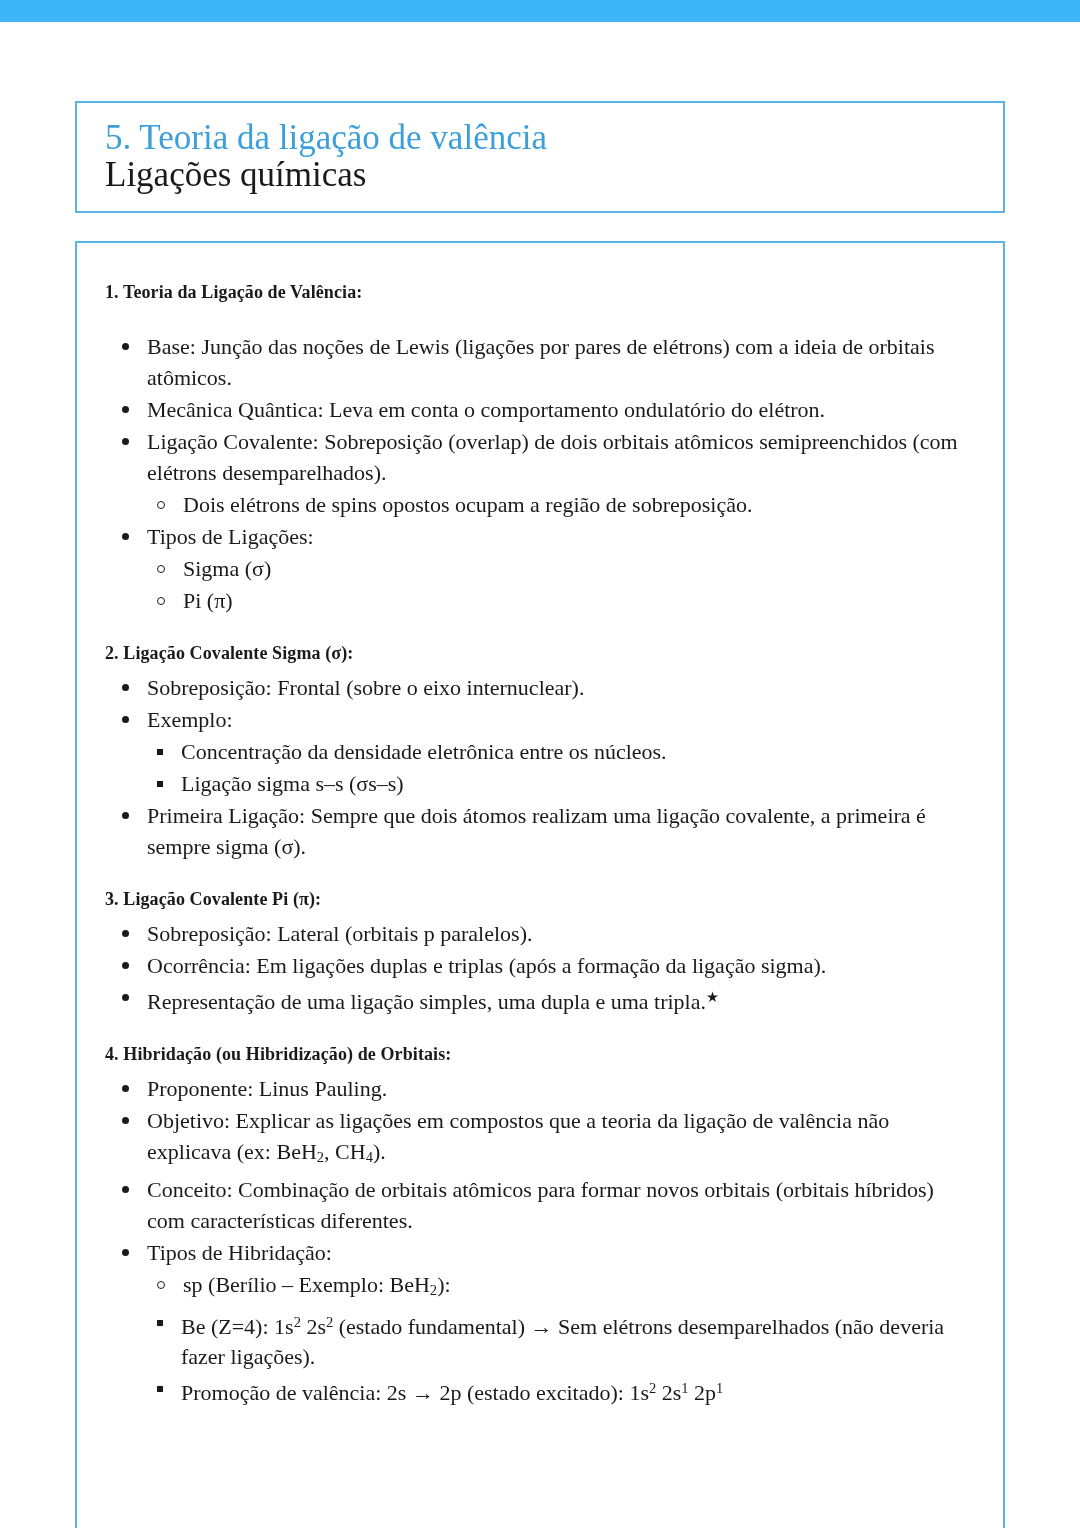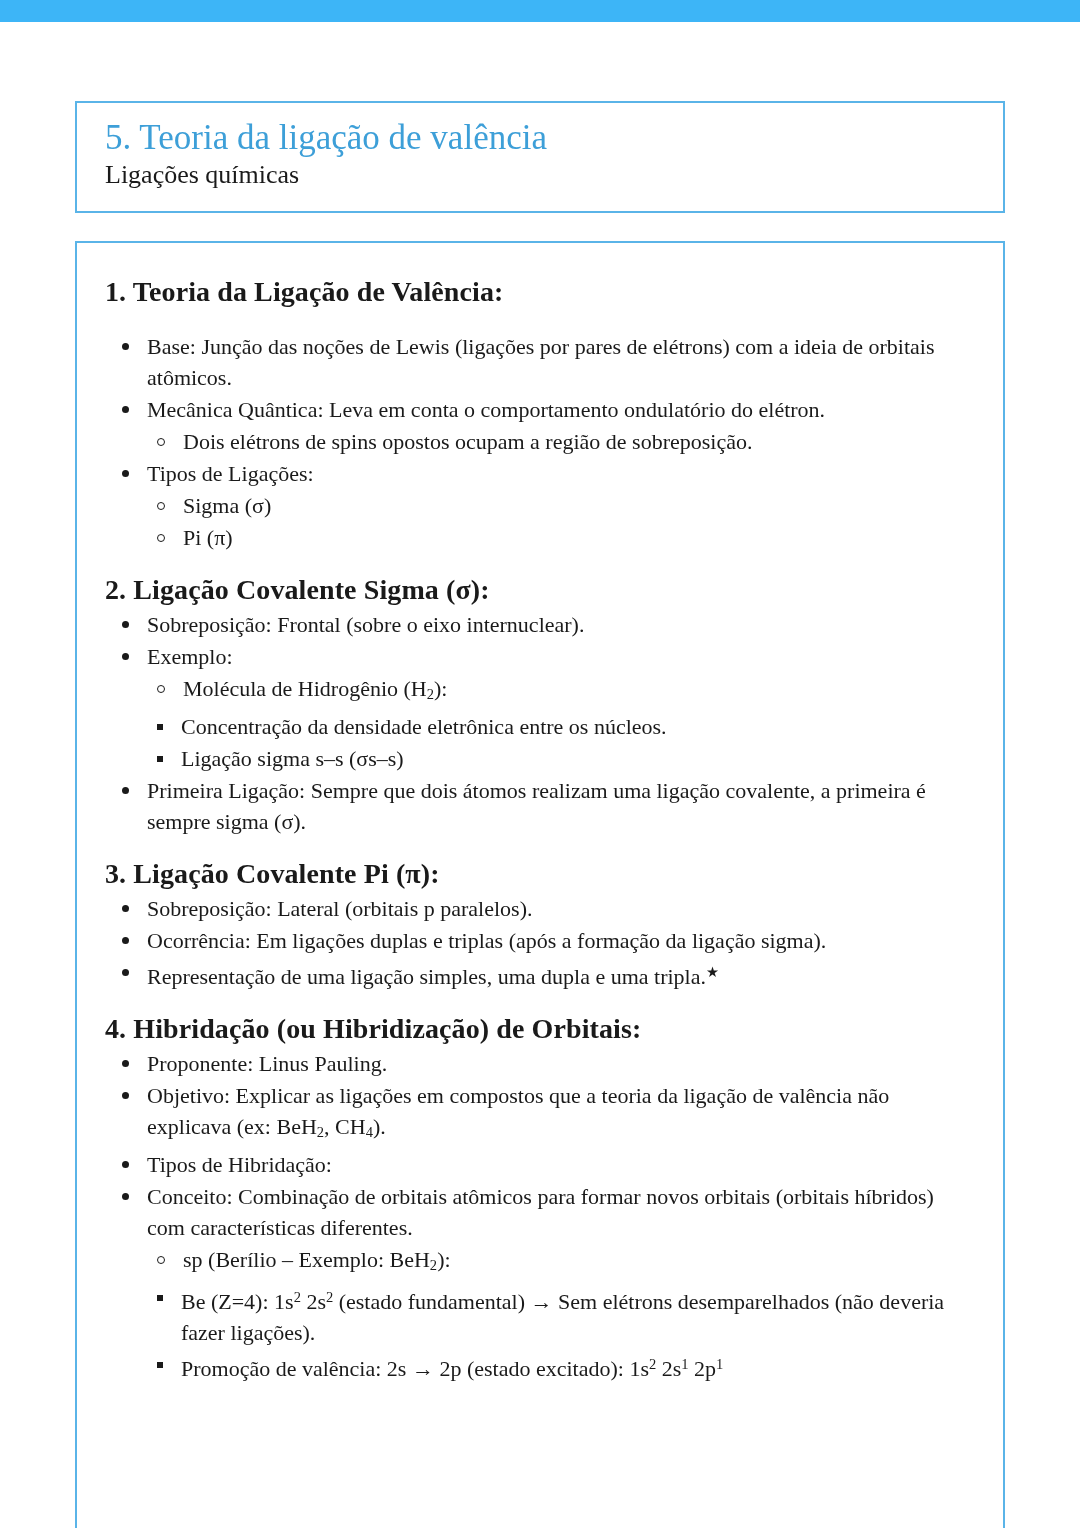--- a/index.html
+++ b/index.html
@@ -54,21 +54,21 @@
     line-height: 42px;
     color: #3d9fd8;
     white-space: nowrap;
     font-weight: normal;
     margin: 0;
   }
   #doc-subtitle {
     position: absolute;
     left: 28px;
     top: 55px;
-    font-size: 26px;
+    font-size: 35px;
     line-height: 34px;
     color: #1a1a1a;
     white-space: nowrap;
     margin: 0;
     font-weight: normal;
   }
 
   
   #content-box {
     position: absolute;
@@ -86,21 +86,21 @@
     padding: 34px 26px 0 28px;
   }
 
   .section {
     margin: 0;
   }
   .section + .section {
     margin-top: 22px;
   }
   .sec-title {
-    font-size: 28px;
+    font-size: 18px;
     line-height: 30px;
     font-weight: bold;
     margin: 0 0 4px 0;
     letter-spacing: 0.1px;
   }
   .sec-title.spaced {
     margin-bottom: 24px;
   }
 
   ul.lvl1, ul.lvl2, ul.lvl3 {
@@ -195,20 +195,24 @@
         <div class="sec-title spaced">1. Teoria da Ligação de Valência:</div>
         <ul class="lvl1">
           <li>
             <span class="bullet-mark"></span>
             <span class="txt">Base: Junção das noções de Lewis (ligações por pares de elétrons) com a ideia de orbitais atômicos.</span>
           </li>
           <li>
             <span class="bullet-mark"></span>
             <span class="txt">Mecânica Quântica: Leva em conta o comportamento ondulatório do elétron.</span>
           </li>
+          <li>
+            <span class="bullet-mark"></span>
+            <span class="txt">Ligação Covalente: Sobreposição (overlap) de dois orbitais atômicos semipreenchidos (com elétrons desemparelhados).</span>
+          </li>
         </ul>
         <ul class="lvl2">
           <li>
             <span class="bullet-mark"></span>
             <span class="txt">Dois elétrons de spins opostos ocupam a região de sobreposição.</span>
           </li>
         </ul>
         <ul class="lvl1">
           <li>
             <span class="bullet-mark"></span>
@@ -232,26 +236,20 @@
         <ul class="lvl1">
           <li>
             <span class="bullet-mark"></span>
             <span class="txt">Sobreposição: Frontal (sobre o eixo internuclear).</span>
           </li>
           <li>
             <span class="bullet-mark"></span>
             <span class="txt">Exemplo:</span>
           </li>
         </ul>
-        <ul class="lvl2">
-          <li>
-            <span class="bullet-mark"></span>
-            <span class="txt"><span>Molécula de Hidrogênio (H</span><sub>2</sub><span>):</span></span>
-          </li>
-        </ul>
         <ul class="lvl3">
           <li>
             <span class="bullet-mark"></span>
             <span class="txt">Concentração da densidade eletrônica entre os núcleos.</span>
           </li>
           <li>
             <span class="bullet-mark"></span>
             <span class="txt">Ligação sigma s–s (σs–s)</span>
           </li>
         </ul>
@@ -287,25 +285,25 @@
           <li>
             <span class="bullet-mark"></span>
             <span class="txt">Proponente: Linus Pauling.</span>
           </li>
           <li>
             <span class="bullet-mark"></span>
             <span class="txt"><span>Objetivo: Explicar as ligações em compostos que a teoria da ligação de valência não explicava (ex: BeH</span><sub>2</sub><span>, CH</span><sub>4</sub><span>).</span></span>
           </li>
           <li>
             <span class="bullet-mark"></span>
+            <span class="txt">Conceito: Combinação de orbitais atômicos para formar novos orbitais (orbitais híbridos) com características diferentes.</span>
+          </li>
+          <li>
+            <span class="bullet-mark"></span>
             <span class="txt">Tipos de Hibridação:</span>
-          </li>
-          <li>
-            <span class="bullet-mark"></span>
-            <span class="txt">Conceito: Combinação de orbitais atômicos para formar novos orbitais (orbitais híbridos) com características diferentes.</span>
           </li>
         </ul>
         <ul class="lvl2">
           <li>
             <span class="bullet-mark"></span>
             <span class="txt"><span>sp (Berílio – Exemplo: BeH</span><sub>2</sub><span>):</span></span>
           </li>
         </ul>
         <ul class="lvl3">
           <li>

